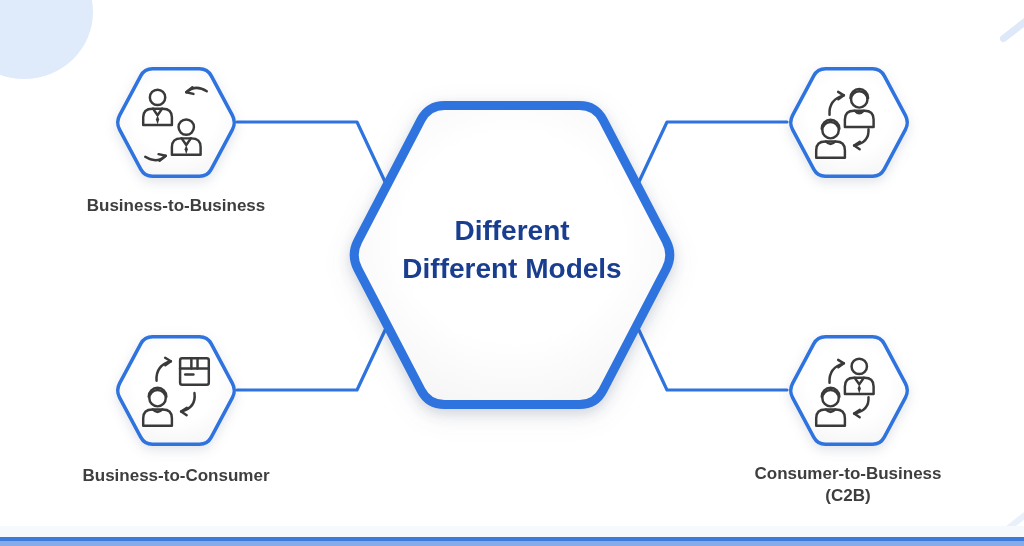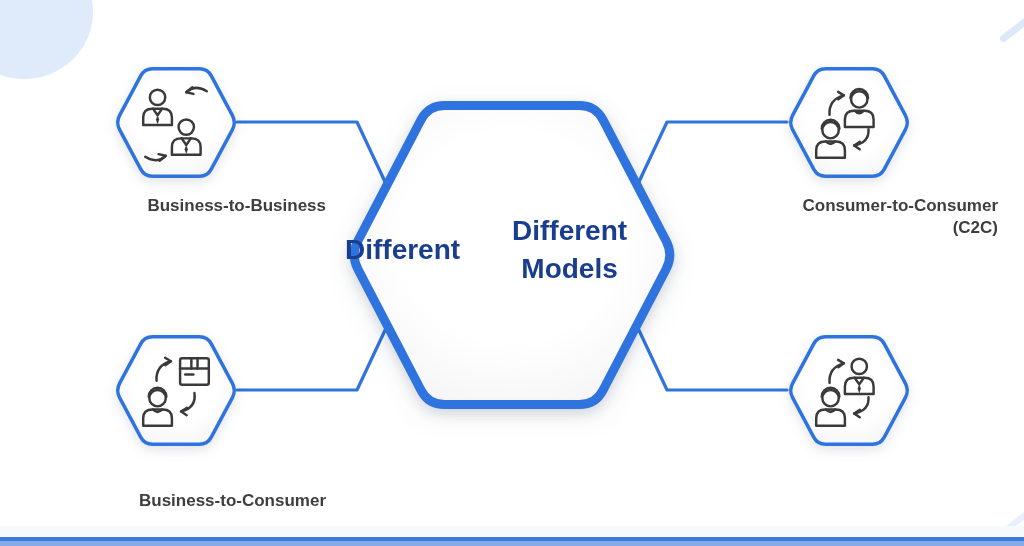--- a/index.html
+++ b/index.html
@@ -26,24 +26,24 @@
   .hex-path{fill:url(#hexfill);stroke:var(--accent-blue,#2e73de);}
   .hex-path.small{stroke-width:3.5;}
   .hex-path.big{stroke-width:9;}
   .node.center{filter:drop-shadow(0 7px 12px rgba(40,60,90,.10));}
   .icon-wrap{position:absolute;left:0;top:0;width:100%;height:100%;
     display:flex;align-items:center;justify-content:center;}
   .icon{stroke:var(--icon-gray,#3a3a3a);stroke-width:2.4;fill:none;
     stroke-linecap:round;stroke-linejoin:round;}
   .icon .solid{fill:var(--icon-gray,#3a3a3a);stroke:none;}
   
-  .node-label{position:absolute;width:300px;text-align:right;z-index:2;
+  .node-label{position:absolute;width:300px;text-align:center;z-index:2;
     color:var(--label-gray,#3e3e3e);font-weight:bold;font-size:17px;line-height:22px;}
   .center-title{position:absolute;left:345px;top:100px;width:334px;height:310px;z-index:3;
-    display:flex;flex-direction:row;align-items:center;justify-content:center;
+    display:flex;flex-direction:column;align-items:center;justify-content:center;
     color:var(--title-navy,#1a3e8f);font-weight:bold;font-size:28px;line-height:38px;
     transform:translateY(-5px);text-align:center;}
 </style>
 </head>
 <body>
 
 <div class="canvas">
 
   <svg width="0" height="0" style="position:absolute" aria-hidden="true">
     <defs>
@@ -117,24 +117,20 @@
         <path d="M41.4,15.5 A8.6,8.6 0 0 1 58.6,15.5"></path>
         <path d="M36,44 L36,36.5 Q36,28 45,28 L55,28 Q64,28 64,36.5 L64,44 Z"></path>
         <path d="M45.5,28 Q50,33 54.5,28"></path>
         <path d="M21,32 Q20,17 35,13"></path>
         <path d="M35,13 L29.4,9.6 M35,13 L29.6,16.8"></path>
         <path d="M59,46 Q60,59 45,62"></path>
         <path d="M45,62 L50.6,58.4 M45,62 L50.4,65.6"></path>
       </svg>
     </div>
   </div>
-  <div class="node-label" style="left:698px;top:195px;">
-    <div>Consumer-to-Consumer</div>
-    <div>(C2C)</div>
-  </div>
 
   <div class="node" style="left:113px;top:334px;width:126px;height:113px;">
     <svg class="hex-svg" width="126" height="113" viewBox="0 0 126 113">
       <path class="hex-path small" d="M27.7,9.9 Q31.5,2.8 39.5,2.8 L86.5,2.8 Q94.5,2.8 98.3,9.9 L119.4,49.4 Q123.2,56.5 119.4,63.6 L98.3,103.1 Q94.5,110.2 86.5,110.2 L39.5,110.2 Q31.5,110.2 27.7,103.1 L6.6,63.6 Q2.8,56.5 6.6,49.4 Z"></path>
     </svg>
     <div class="icon-wrap">
       <svg class="icon" width="82" height="82" viewBox="0 0 80 80">
         <circle cx="22" cy="47" r="8"></circle>
         <path d="M13.4,45.5 A8.6,8.6 0 0 1 30.6,45.5"></path>
         <path d="M8,74 L8,66.5 Q8,58 17,58 L27,58 Q36,58 36,66.5 L36,74 Z"></path>
@@ -143,21 +139,21 @@
         <path d="M44,18 L72,18"></path>
         <path d="M55,8 L55,18 M61,8 L61,18"></path>
         <path d="M49,24 L57,24"></path>
         <path d="M21,30 Q20,15 35,11"></path>
         <path d="M35,11 L29.4,7.6 M35,11 L29.6,14.8"></path>
         <path d="M58,42 Q60,56 45,60"></path>
         <path d="M45,60 L50.6,56.4 M45,60 L50.4,63.6"></path>
       </svg>
     </div>
   </div>
-  <div class="node-label" style="left:26px;top:490px;">
+  <div class="node-label" style="left:26px;top:465px;">
     <div>Business-to-Consumer</div>
   </div>
 
   <div class="node" style="left:786px;top:334px;width:126px;height:113px;">
     <svg class="hex-svg" width="126" height="113" viewBox="0 0 126 113">
       <path class="hex-path small" d="M27.7,9.9 Q31.5,2.8 39.5,2.8 L86.5,2.8 Q94.5,2.8 98.3,9.9 L119.4,49.4 Q123.2,56.5 119.4,63.6 L98.3,103.1 Q94.5,110.2 86.5,110.2 L39.5,110.2 Q31.5,110.2 27.7,103.1 L6.6,63.6 Q2.8,56.5 6.6,49.4 Z"></path>
     </svg>
     <div class="icon-wrap">
       <svg class="icon" width="82" height="82" viewBox="0 0 80 80">
         <circle cx="22" cy="47" r="8"></circle>
@@ -168,14 +164,18 @@
         <path d="M36,43 L36,35.5 Q36,27 45,27 L55,27 Q64,27 64,35.5 L64,43 Z"></path>
         <path d="M45.5,27 L50,33.5 L54.5,27"></path>
         <path class="solid" d="M50,33.5 L48.4,37.5 L50,42.5 L51.6,37.5 Z"></path>
         <path d="M21,32 Q20,17 35,13"></path>
         <path d="M35,13 L29.4,9.6 M35,13 L29.6,16.8"></path>
         <path d="M59,46 Q60,59 45,62"></path>
         <path d="M45,62 L50.6,58.4 M45,62 L50.4,65.6"></path>
       </svg>
     </div>
   </div>
+  <div class="node-label" style="left:698px;top:463px;">
+    <div>Consumer-to-Business</div>
+    <div>(C2B)</div>
+  </div>
 
 </div>
 
 </body></html>

